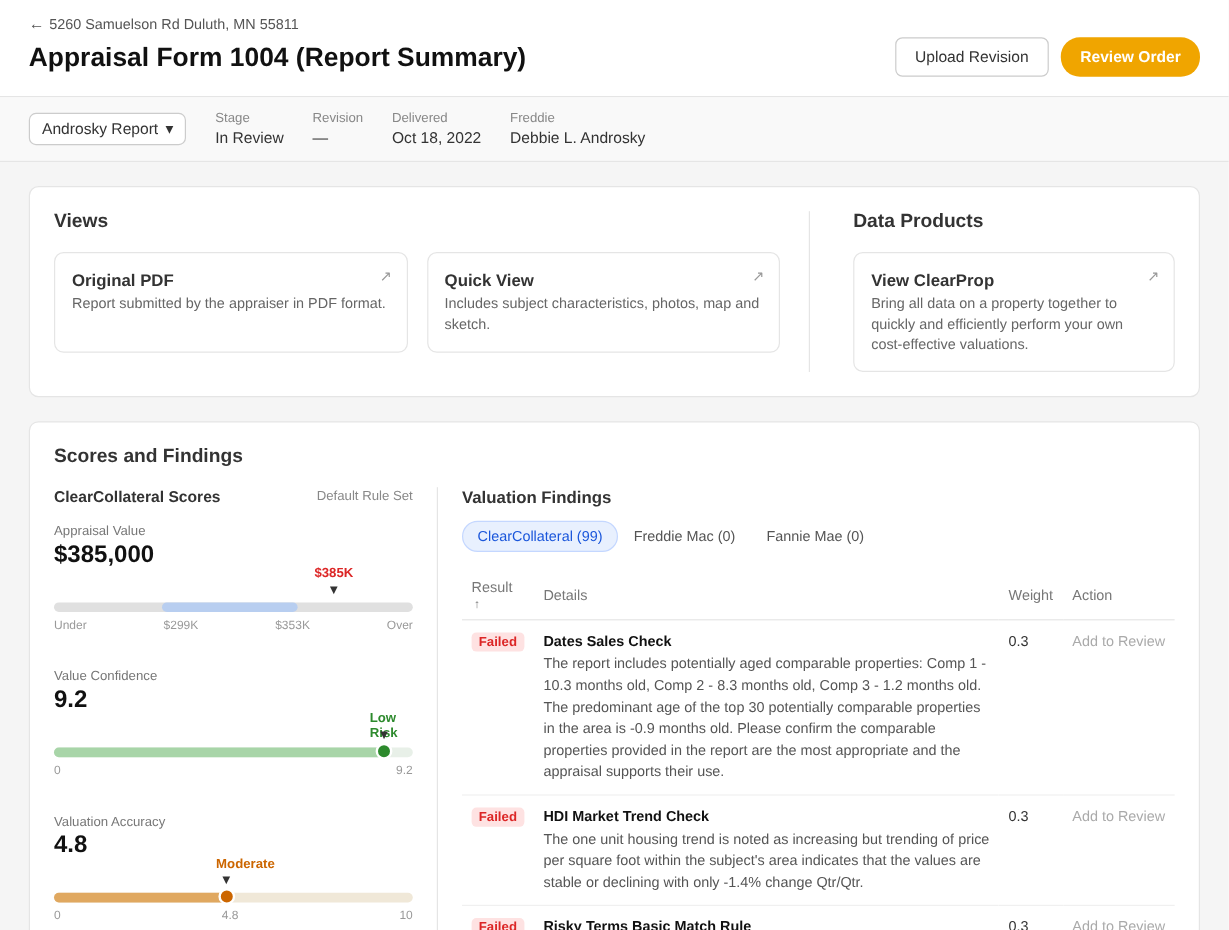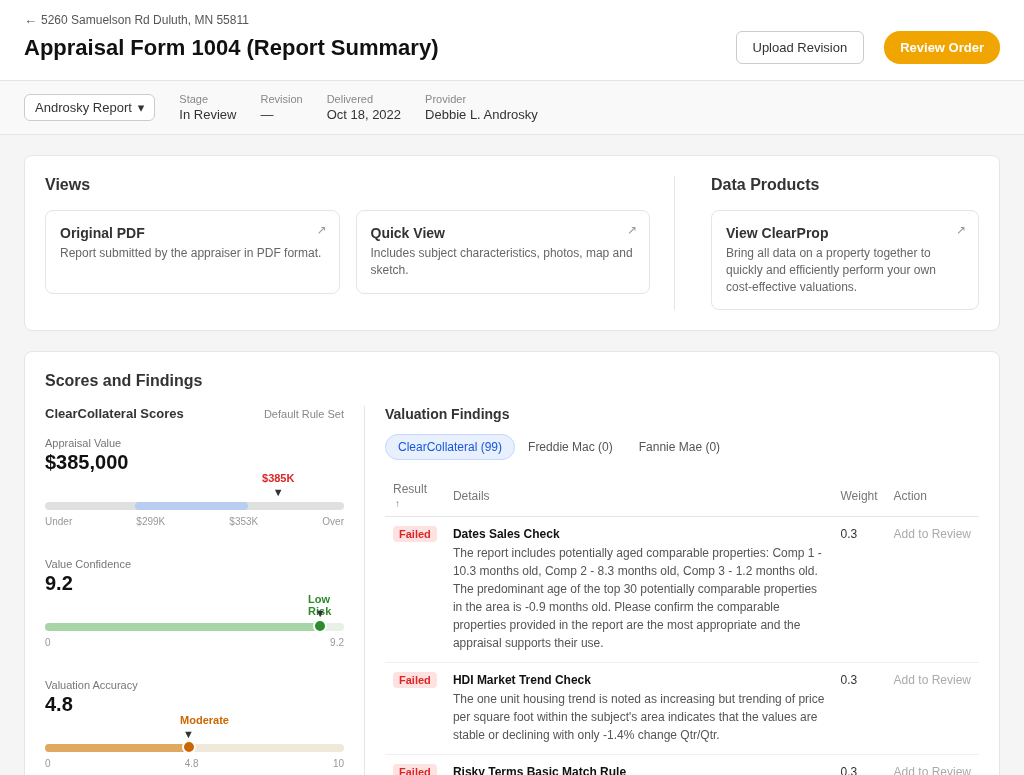--- a/index.html
+++ b/index.html
@@ -3,21 +3,21 @@
   <meta charset="utf-8">
   <style>
     * { box-sizing: border-box; margin: 0; padding: 0; }
     body { font-family: -apple-system, BlinkMacSystemFont, 'Segoe UI', sans-serif; background: #f5f5f5; color: #333; font-size: 13px; }
 
     .top-bar { background: #fff; padding: 12px 24px 16px; border-bottom: 1px solid #e5e5e5; }
     .back-link { font-size: 12px; color: #555; margin-bottom: 4px; display: flex; align-items: center; gap: 4px; }
     .back-link .arrow { font-size: 13px; }
     .page-title-row { display: flex; align-items: center; justify-content: space-between; }
     .page-title { font-size: 22px; font-weight: 600; color: #111; }
-    .top-actions { display: flex; gap: 20px; }
+    .top-actions { display: flex; gap: 10px; }
     .btn-outline { background: #fff; border: 1px solid #ccc; border-radius: 6px; padding: 8px 16px; font-size: 13px; cursor: pointer; color: #333; }
     .btn-primary { background: #f0a500; border: none; border-radius: 16px; padding: 8px 16px; font-size: 13px; font-weight: 600; cursor: pointer; color: #fff; }
 
     .meta-bar { background: #f9f9f9; padding: 12px 24px; border-bottom: 1px solid #e5e5e5; display: flex; align-items: center; gap: 24px; }
     .meta-dropdown { display: flex; align-items: center; gap: 6px; border: 1px solid #ccc; border-radius: 6px; padding: 5px 10px; background: #fff; font-size: 13px; cursor: pointer; }
     .meta-item { display: flex; flex-direction: column; }
     .meta-label { font-size: 11px; color: #888; margin-bottom: 2px; }
     .meta-value { font-size: 13px; color: #333; font-weight: 500; }
 
     .content { padding: 20px 24px; }
@@ -99,21 +99,21 @@
   </div>
   <div class="meta-item">
     <span class="meta-label">Revision</span>
     <span class="meta-value">—</span>
   </div>
   <div class="meta-item">
     <span class="meta-label">Delivered</span>
     <span class="meta-value">Oct 18, 2022</span>
   </div>
   <div class="meta-item">
-    <span class="meta-label">Provider</span>
+    <span class="meta-label">Freddie</span>
     <span class="meta-value">Debbie L. Androsky</span>
   </div>
 </div>
 
 <div class="content">
 
   <div class="views-section">
     <div class="views-left">
       <div class="section-title">Views</div>
       <div class="view-cards">

